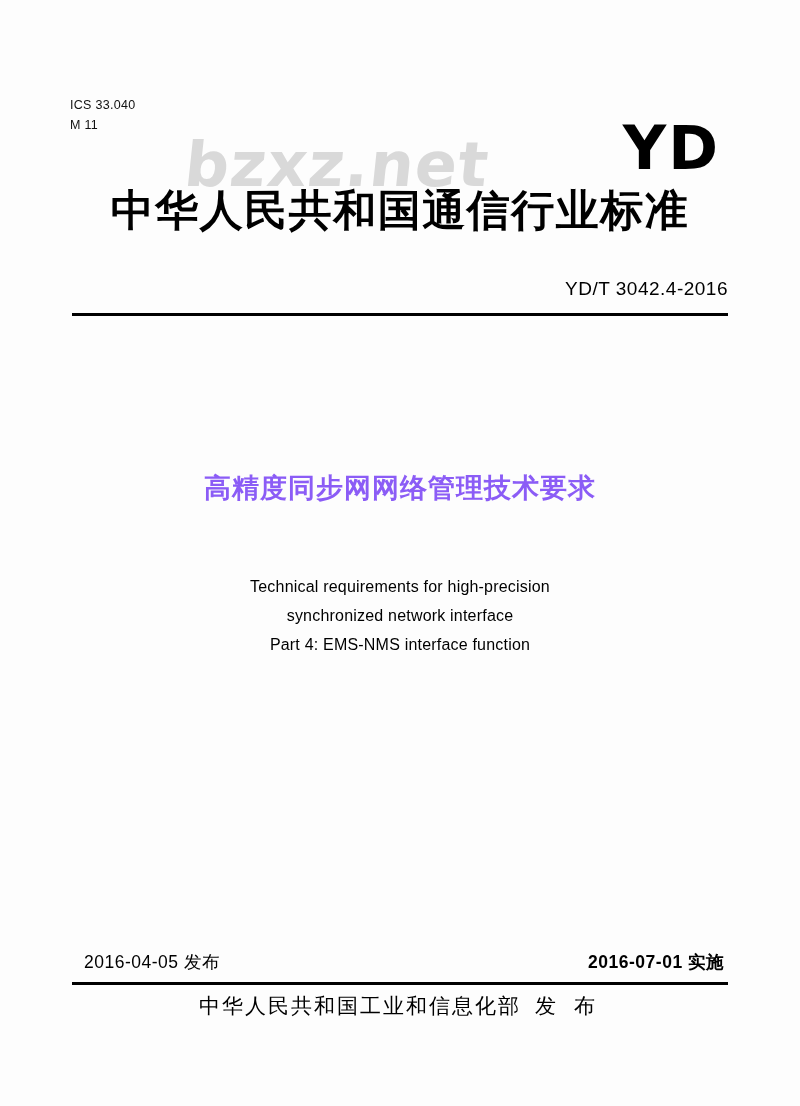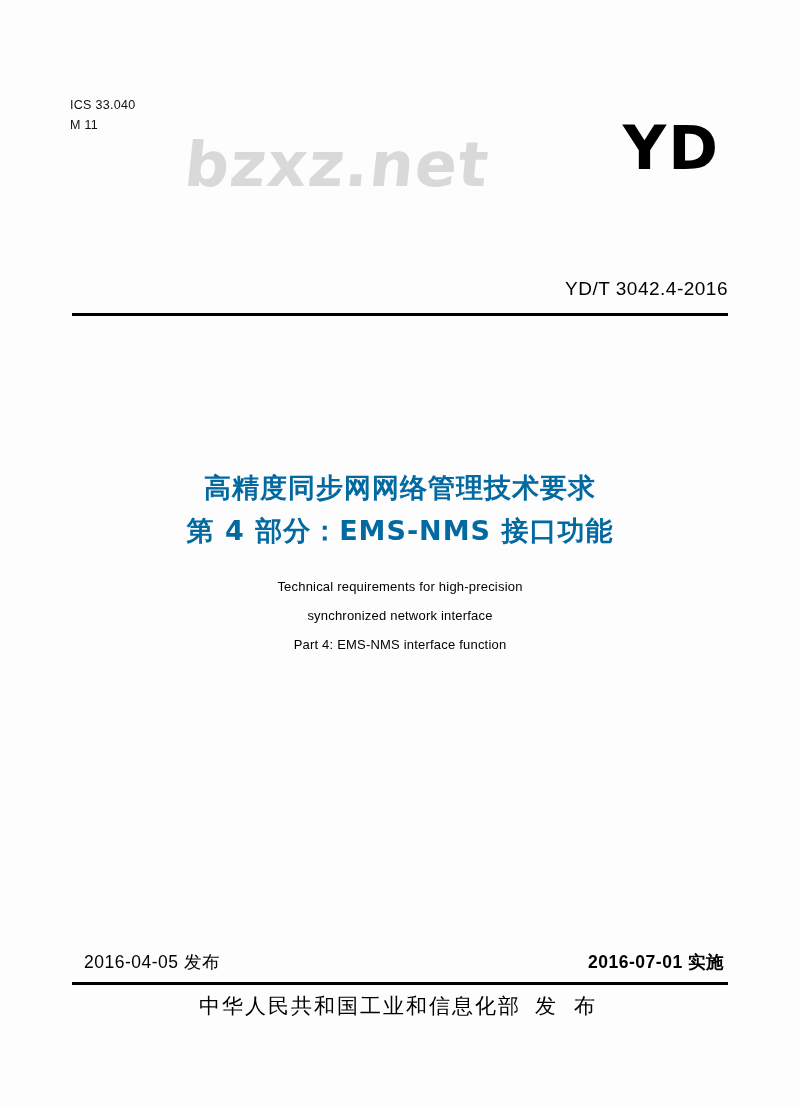--- a/index.html
+++ b/index.html
@@ -104,29 +104,29 @@
     position: absolute;
     left: 0;
     right: 0;
     top: 466px;
     text-align: center;
     font-family: "DejaVu Sans", sans-serif;
     font-size: 27px;
     font-weight: 700;
     line-height: 43px;
     letter-spacing: 1px;
-    color: #0369a1;
+    color: #8b5cf6;
   }
   .doc-title-en {
     position: absolute;
     left: 0;
     right: 0;
     top: 572px;
     text-align: center;
-    font-size: 13px;
+    font-size: 16px;
     line-height: 29px;
     letter-spacing: 0.2px;
     color: #000;
   }
 
   
   .issue-date {
     position: absolute;
     left: 84px;
     top: 950px;
@@ -172,28 +172,28 @@
 
     <div class="ics-block">
       <div>ICS 33.040</div>
       <div>M 11</div>
     </div>
 
     <div class="watermark">bzxz.net</div>
 
     <div class="yd-logo">YD</div>
 
+    <div class="nat-title">中华人民共和国通信行业标准</div>
 
     <div class="std-no">YD/T 3042.4-2016</div>
 
     <div class="rule"></div>
 
     <div class="doc-title">
       <div>高精度同步网网络管理技术要求</div>
-      <div>第 4 部分：EMS-NMS 接口功能</div>
     </div>
 
     <div class="doc-title-en">
       <div>Technical requirements for high-precision</div>
       <div>synchronized  network interface</div>
       <div>Part 4: EMS-NMS interface function</div>
     </div>
 
     <div class="issue-date">2016-04-05 发布</div>
     <div class="effective-date">2016-07-01 实施</div>

